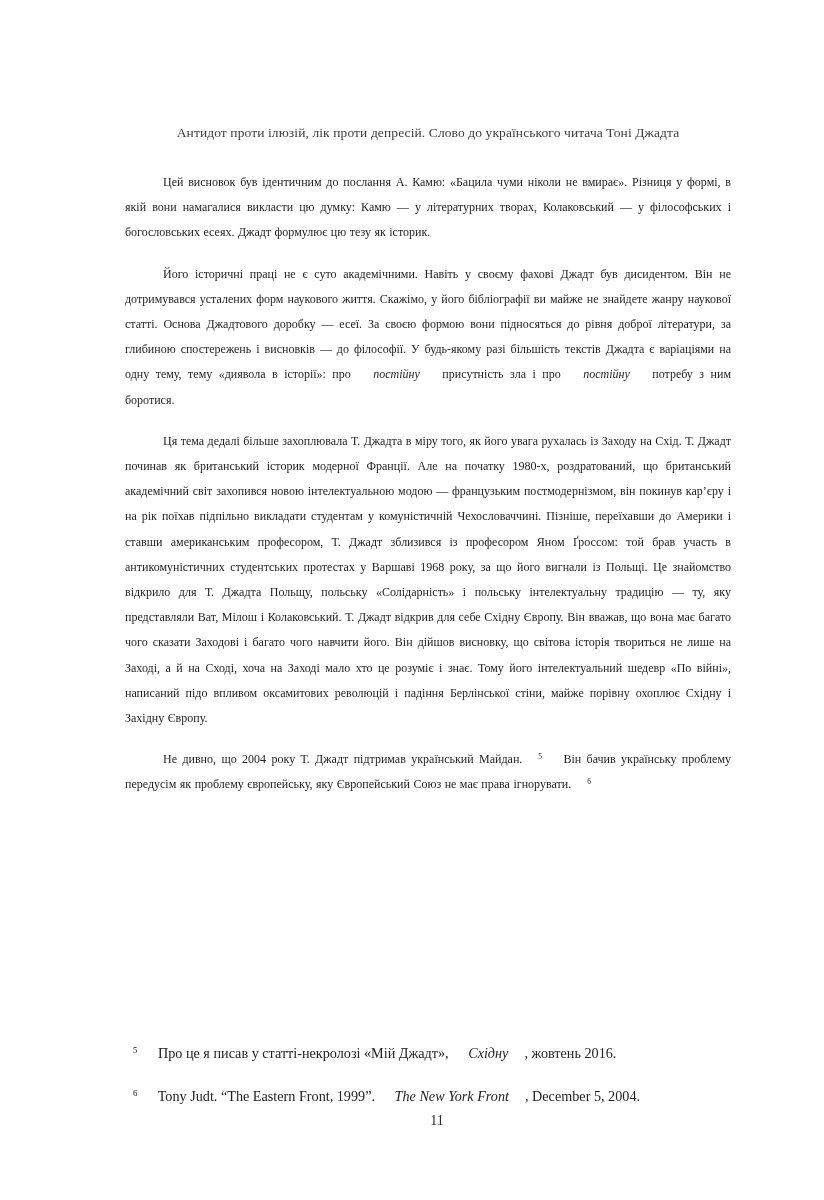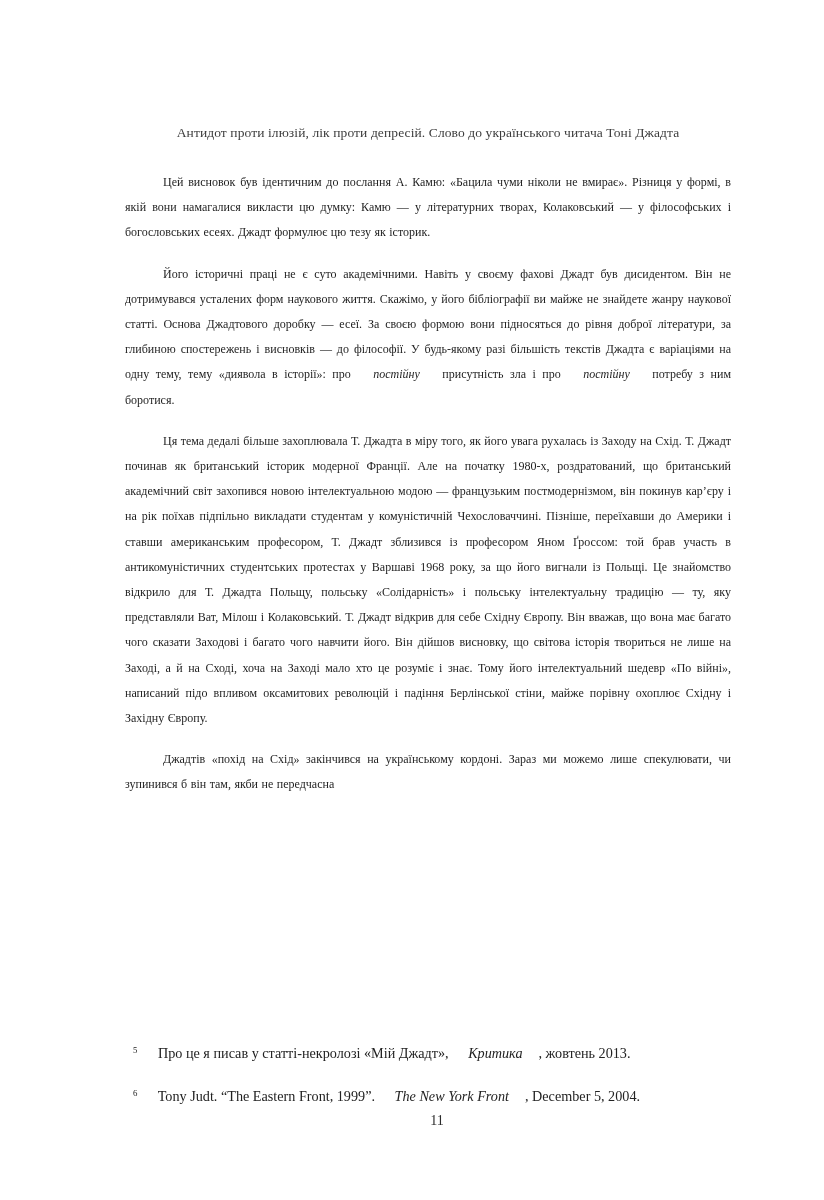--- a/index.html
+++ b/index.html
@@ -76,22 +76,22 @@
 </head>
 <body>
 
 <div class="page">
   <div class="running-head">Антидот проти ілюзій, лік проти депресій. Слово до українського читача Тоні Джадта</div>
 
   <div class="body-text" id="paragraphs">
       <p class="para"><span>Цей висновок був ідентичним до послання А. Камю: «Бацила чуми ніколи не вмирає». Різниця у формі, в якій вони намагалися викласти цю думку: Камю — у літературних творах, Колаковський — у філософських і богословських есеях. Джадт формулює цю тезу як історик.</span></p>
       <p class="para"><span>Його історичні праці не є суто академічними. Навіть у своєму фахові Джадт був дисидентом. Він не дотримувався усталених форм наукового життя. Скажімо, у його бібліографії ви майже не знайдете жанру наукової статті. Основа Джадтового доробку — есеї. За своєю формою вони підносяться до рівня доброї літератури, за глибиною спостережень і висновків — до філософії. У будь-якому разі більшість текстів Джадта є варіаціями на одну тему, тему «диявола в історії»: про </span><em>постійну</em><span> присутність зла і про </span><em>постійну</em><span> потребу з ним боротися.</span></p>
       <p class="para"><span>Ця тема дедалі більше захоплювала Т. Джадта в міру того, як його увага рухалась із Заходу на Схід. Т. Джадт починав як британський історик модерної Франції. Але на початку 1980-х, роздратований, що британський академічний світ захопився новою інтелектуальною модою — французьким постмодернізмом, він покинув кар’єру і на рік поїхав підпільно викладати студентам у комуністичній Чехословаччині. Пізніше, переїхавши до Америки і ставши американським професором, Т. Джадт зблизився із професором Яном Ґроссом: той брав участь в антикомуністичних студентських протестах у Варшаві 1968 року, за що його вигнали із Польщі. Це знайомство відкрило для Т. Джадта Польщу, польську «Солідарність» і польську інтелектуальну традицію — ту, яку представляли Ват, Мілош і Колаковський. Т. Джадт відкрив для себе Східну Європу. Він вважав, що вона має багато чого сказати Заходові і багато чого навчити його. Він дійшов висновку, що світова історія твориться не лише на Заході, а й на Сході, хоча на Заході мало хто це розуміє і знає. Тому його інтелектуальний шедевр «По війні», написаний підо впливом оксамитових революцій і падіння Берлінської стіни, майже порівну охоплює Східну і Західну Європу.</span></p>
-      <p class="para"><span>Джадтів «похід на Схід» закінчився на українському кордоні. Зараз ми можемо лише спекулювати, чи зупинився б він там, якби не передчасна</span></p>
+      <p class="para"><span>Не дивно, що 2004 року Т. Джадт підтримав український Майдан.</span><sup>5</sup><span> Він бачив українську проблему передусім як проблему європейську, яку Європейський Союз не має права ігнорувати.</span><sup>6</sup></p>
     </div>
 
   <div class="footnotes" id="footnotes">
-      <div class="footnote"><sup>5</sup><span> Про це я писав у статті-некролозі «Мій Джадт», </span><em>Критика</em><span>, жовтень 2013.</span></div>
+      <div class="footnote"><sup>5</sup><span> Про це я писав у статті-некролозі «Мій Джадт», </span><em>Східну</em><span>, жовтень 2016.</span></div>
       <div class="footnote"><sup>6</sup><span> Tony Judt. “The Eastern Front, 1999”. </span><em>The New York Front</em><span>, December 5, 2004.</span></div>
     </div>
 
   <div class="page-number">11</div>
 </div>
 
 </body></html>

